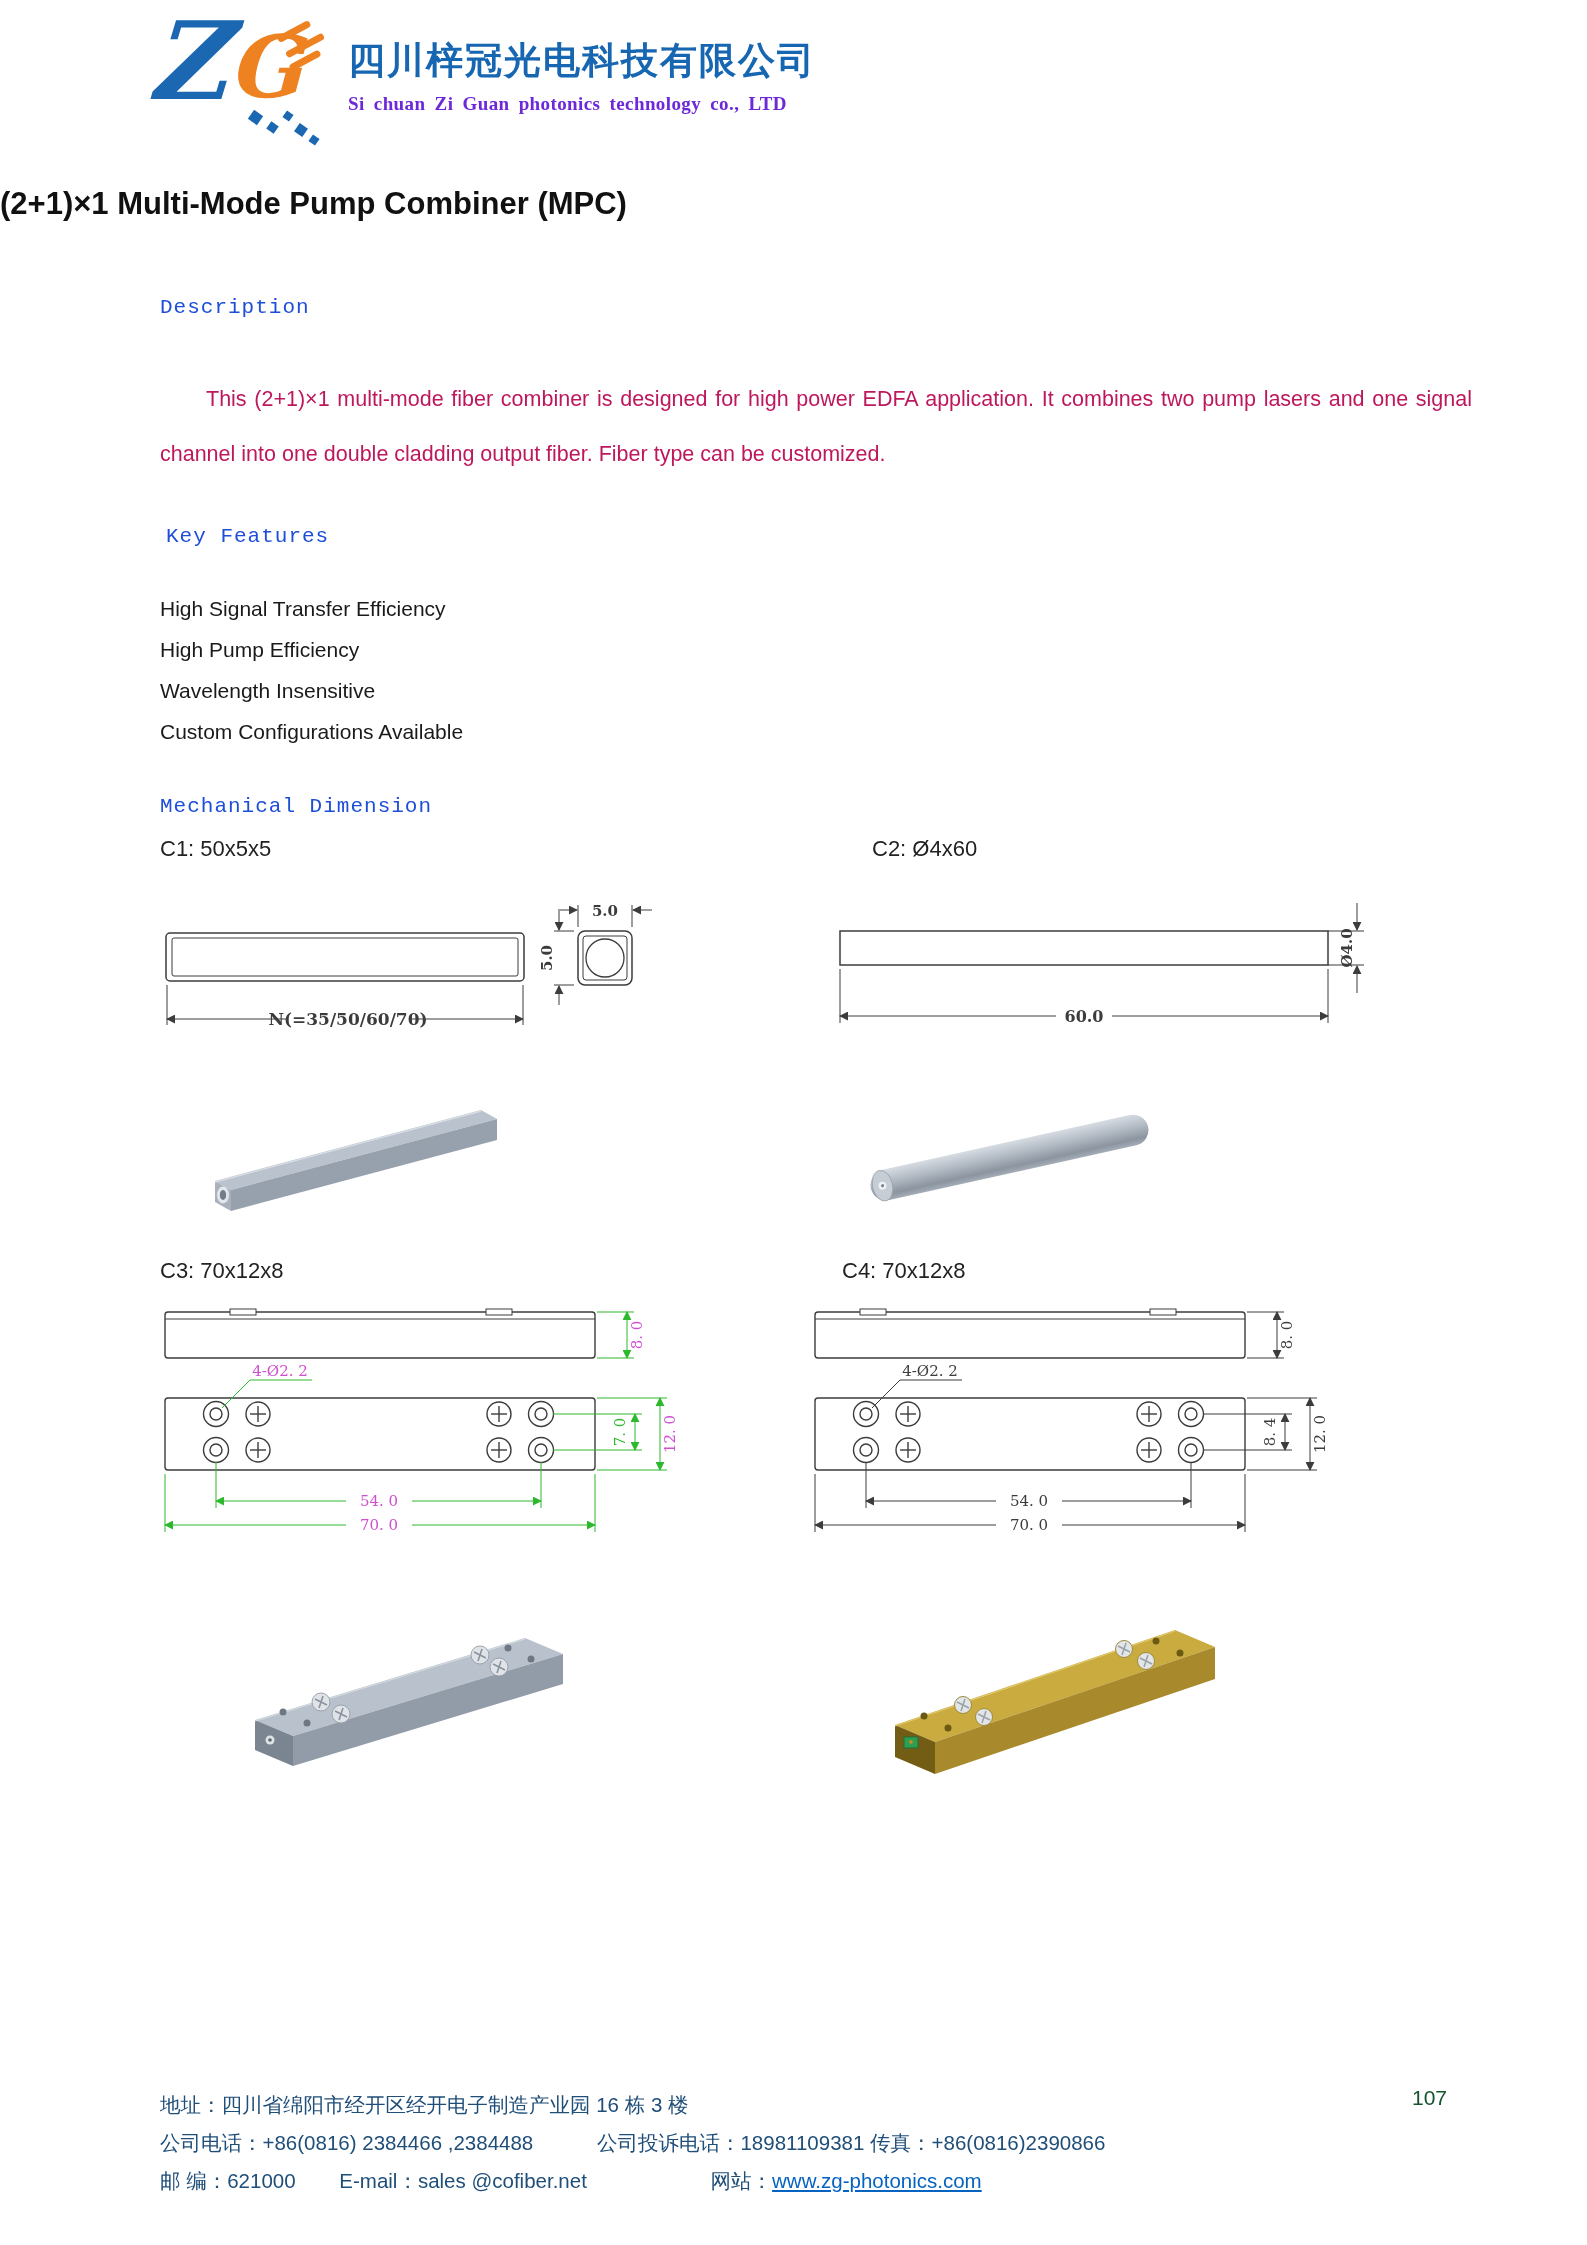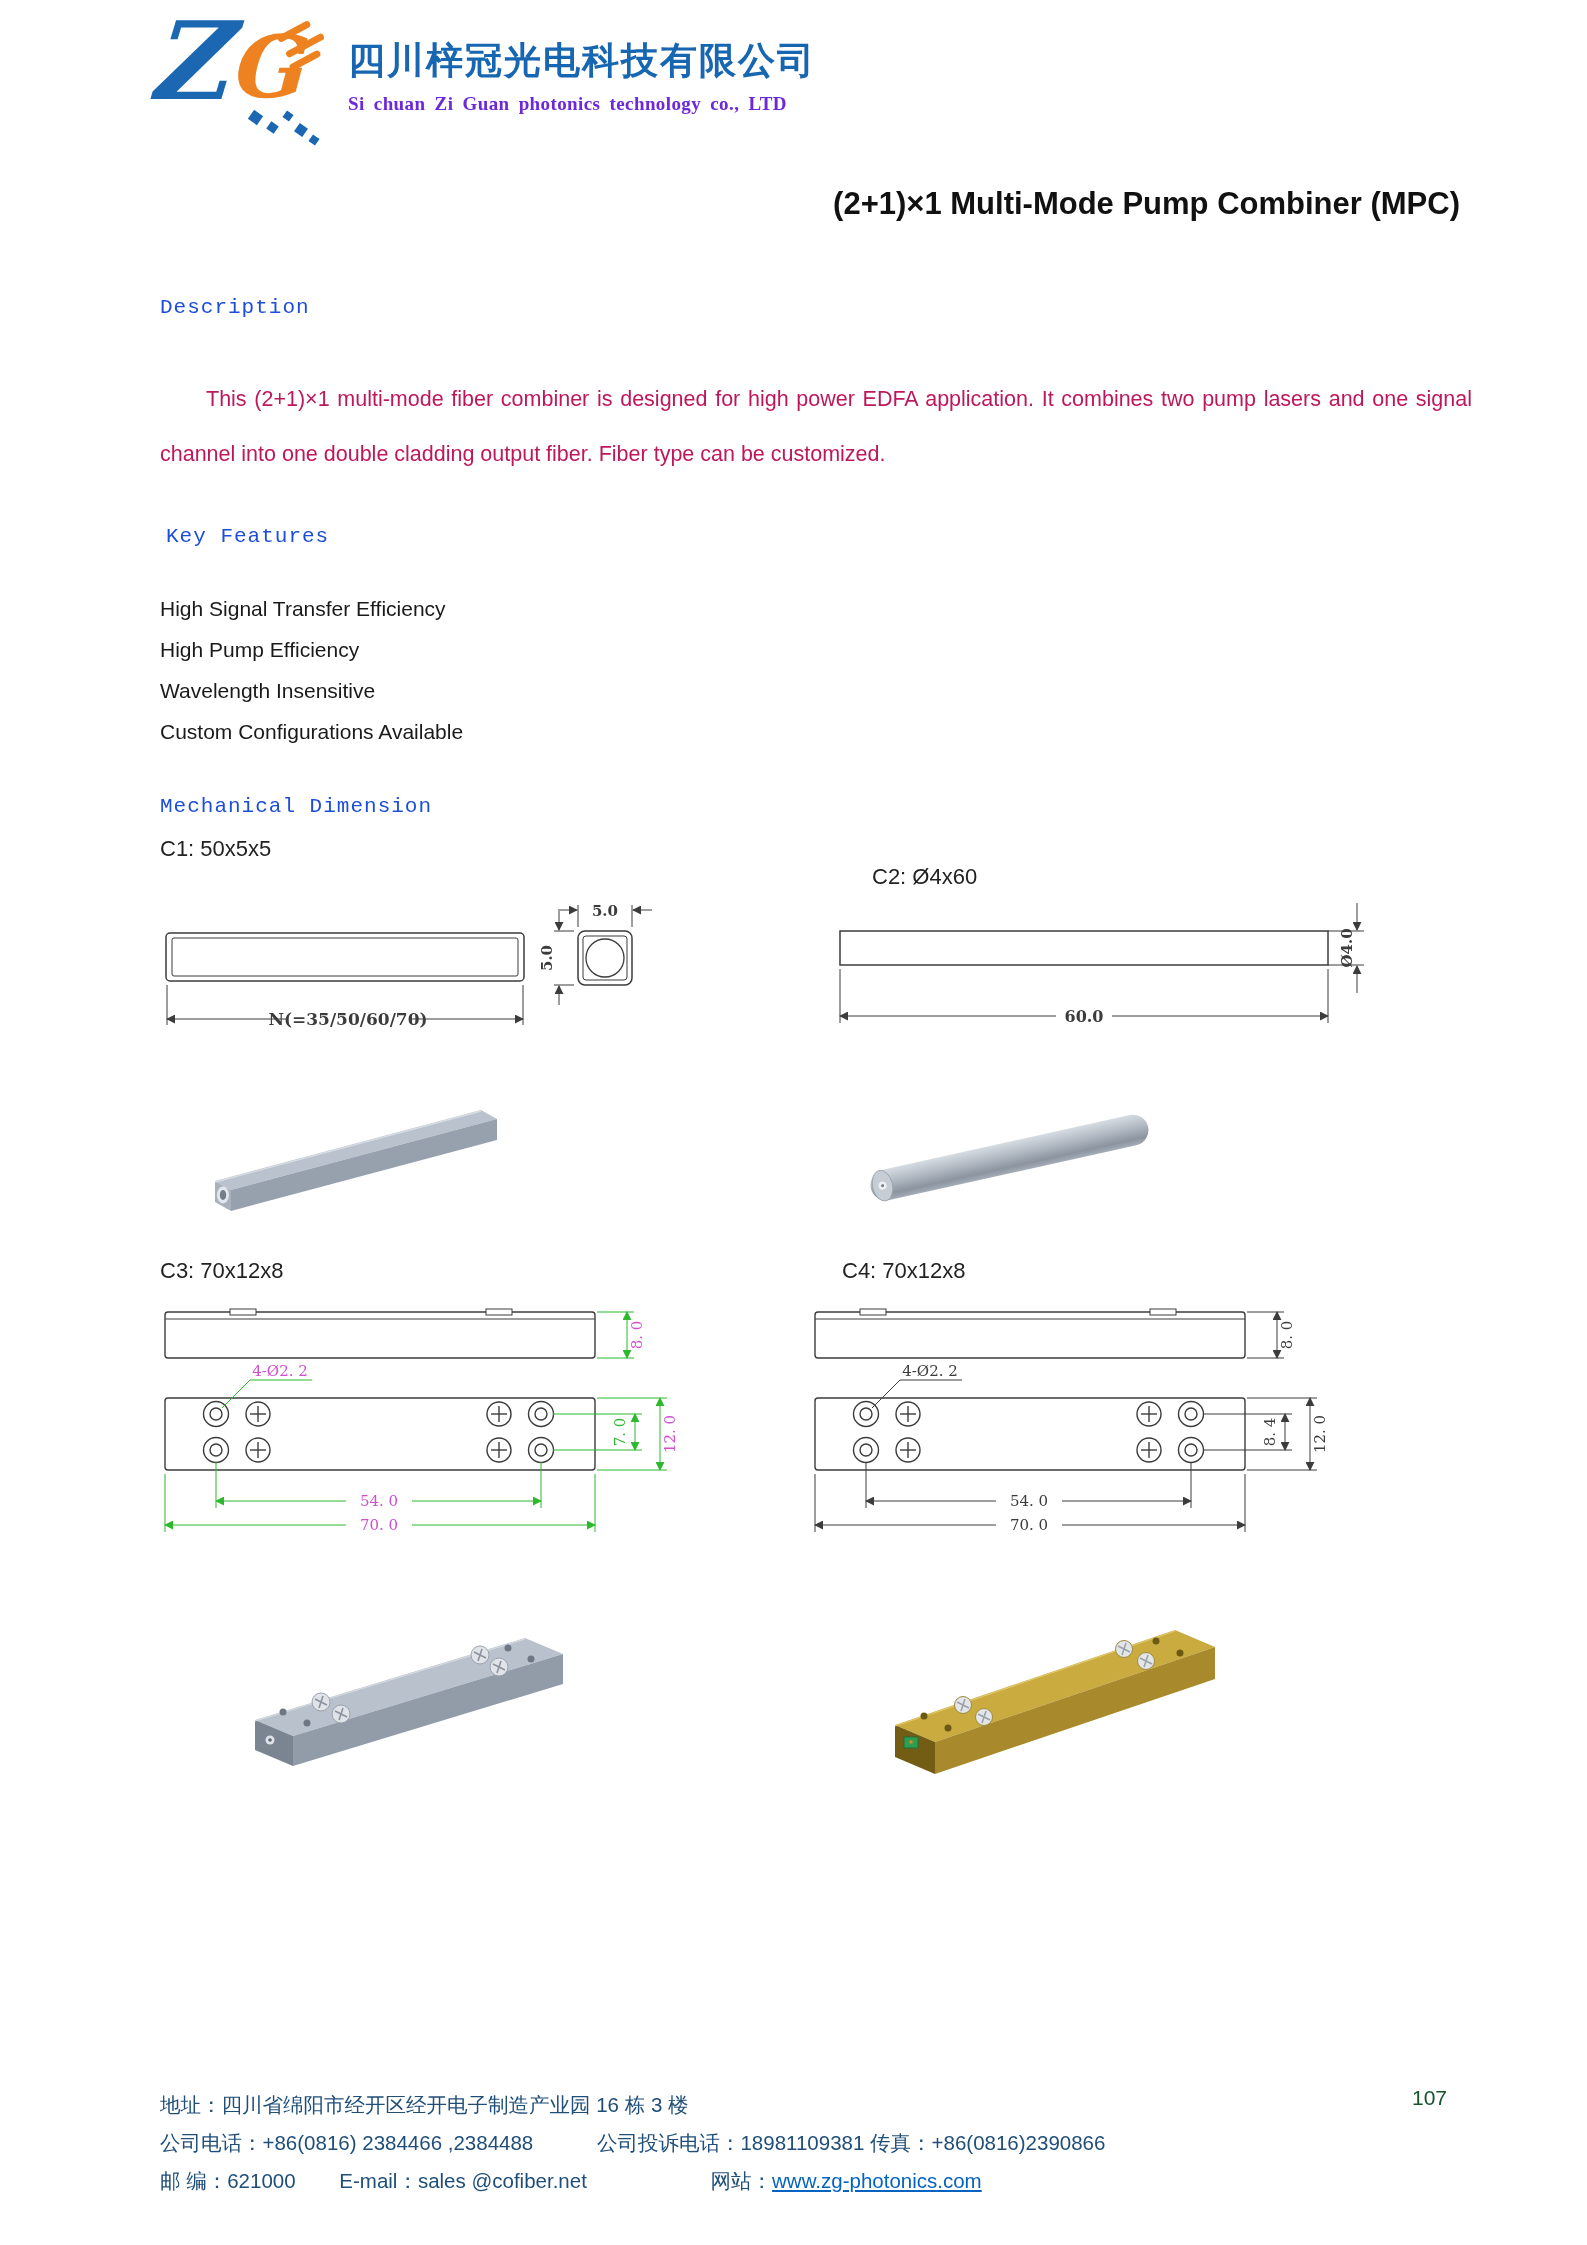--- a/index.html
+++ b/index.html
@@ -15,21 +15,21 @@
           color:#ee8120;transform:skewX(-4deg);}
   .ray{position:absolute;width:36px;height:7px;background:#ee8120;border-radius:4px;
        transform:rotate(-28deg);}
   .dot{position:absolute;width:11px;height:11px;background:#1b67b2;transform:rotate(35deg);}
   .co-names{left:348px;top:36px;}
   .co-cn{font-size:37px;font-weight:bold;color:#1766b1;letter-spacing:2px;white-space:nowrap;}
   .co-en{margin-top:7px;font-size:19px;font-weight:bold;color:#6d28d9;word-spacing:4px;
          letter-spacing:.4px;white-space:nowrap;font-family:Liberation Serif, serif;}
 
   
-  .doc-title{left:0;top:186px;width:1460px;text-align:right;font-size:31px;font-weight:bold;color:#111;}
+  .doc-title{left:0;top:186px;width:1460px;text-align:left;font-size:31px;font-weight:bold;color:#111;}
   .sec-head{left:160px;font-family:Liberation Mono, monospace;font-size:21px;color:#1d4ed8;letter-spacing:1px;}
   .para{left:160px;top:372px;width:1312px;font-size:21.5px;line-height:55px;
         text-align:justify;text-indent:46px;color:#be185d;}
   .features{left:160px;top:588px;font-size:21px;line-height:41px;color:#1a1a1a;}
   .dim-label{font-size:22px;color:#222;}
 
   
   .footer{left:160px;top:2086px;width:1330px;font-size:20.5px;line-height:38px;color:#1f4e79;white-space:nowrap;}
   .footer a{color:#0563c1;text-decoration:underline;cursor:pointer;}
   .pageno{left:1412px;top:2086px;width:70px;font-size:21px;color:#14532d;}
@@ -67,21 +67,21 @@
   <div class="abs sec-head" style="top:525px;margin-left:6px;">Key Features</div>
   <div class="abs features">
     <div>High Signal Transfer Efficiency</div>
     <div>High Pump Efficiency</div>
     <div>Wavelength Insensitive</div>
     <div>Custom Configurations Available</div>
   </div>
 
   <div class="abs sec-head" style="top:795px;">Mechanical Dimension</div>
   <div class="abs dim-label" style="left:160px;top:836px;">C1: 50x5x5</div>
-  <div class="abs dim-label" style="left:872px;top:836px;margin-top:28px;">C2: Ø4x60</div>
+  <div class="abs dim-label" style="left:872px;top:836px;">C2: Ø4x60</div>
 
   <svg class="abs" style="left:160px;top:893px;" width="510" height="150" viewBox="0 0 510 150">
     <defs>
       <marker id="mA" viewBox="0 0 10 10" refX="9" refY="5" markerWidth="9" markerHeight="9" orient="auto-start-reverse">
         <path d="M0 0L10 5L0 10z" fill="#3c3c3c"></path>
       </marker>
     </defs>
     <g stroke="#3c3c3c" fill="none" stroke-width="1.5">
       <rect x="6" y="40" width="358" height="48" rx="4"></rect>
       <rect x="12" y="45" width="346" height="38" rx="2" stroke-width="1"></rect>

